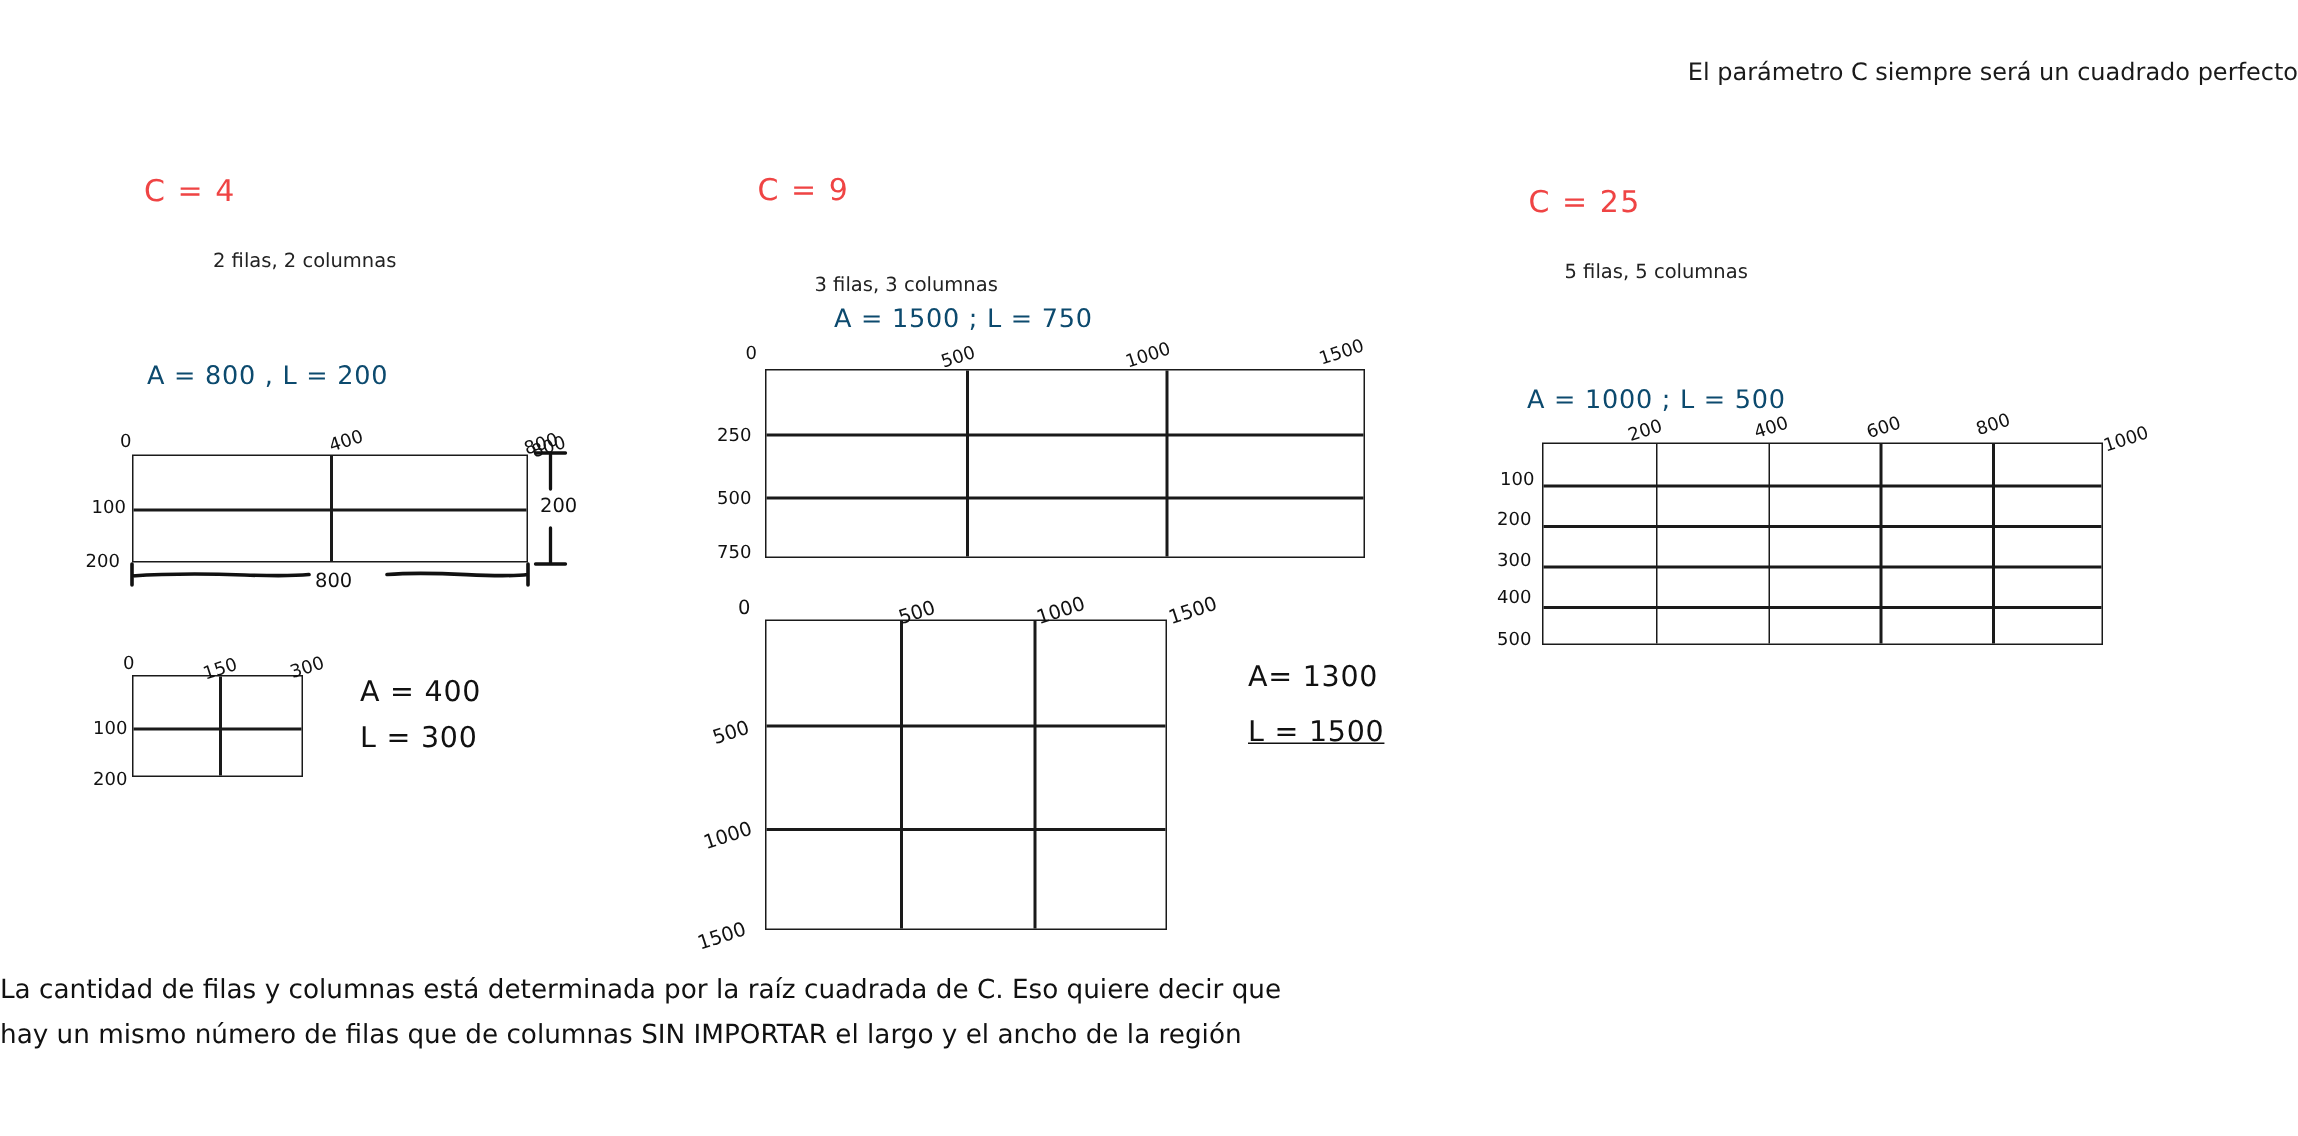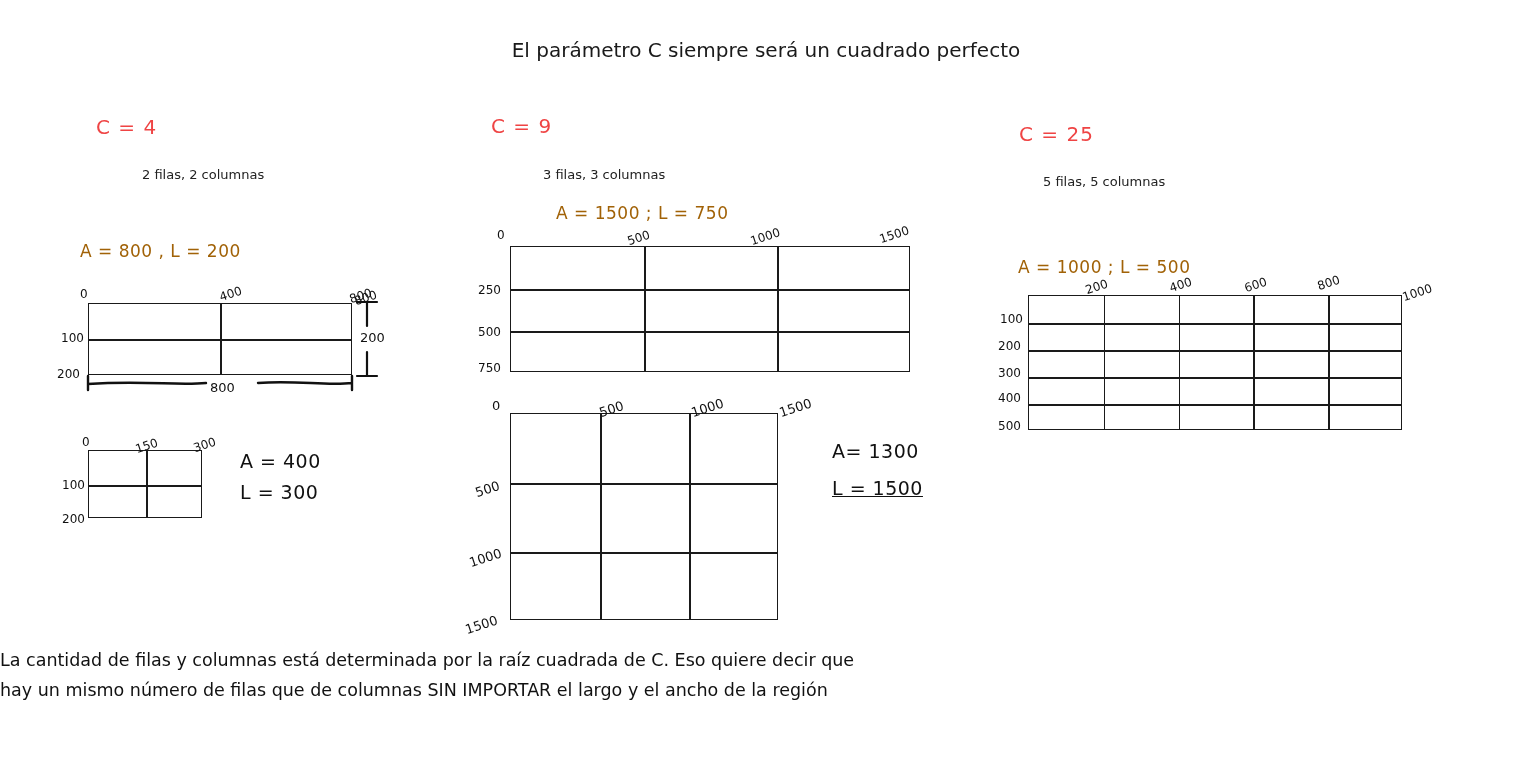--- a/index.html
+++ b/index.html
@@ -14,42 +14,42 @@
     font-family: "DejaVu Sans", sans-serif;
     color: #111111;
     overflow: hidden;
   }
   .abs { position: absolute; }
 
   .title {
     top: 38px;
     left: 0;
     width: 1532px;
-    text-align: center;
-    font-size: 20px;
+    text-align: right;
+    font-size: 16px;
     font-family: "DejaVu Sans", sans-serif;
     color: #1a1a1a;
   }
 
   .case-title {
     font-size: 20px;
     font-family: "DejaVu Sans", sans-serif;
     letter-spacing: 1px;
     color: #ef4444;
   }
   .case-sub {
     font-size: 13px;
     font-family: "DejaVu Sans", sans-serif;
     color: #222;
   }
   .formula {
     font-size: 17px;
     font-family: "DejaVu Sans", sans-serif;
     letter-spacing: 0.5px;
-    color: #a16207;
+    color: #0c4a6e;
   }
   .formula-big {
     font-size: 19px;
     font-family: "DejaVu Sans", sans-serif;
     letter-spacing: 0.5px;
     color: #111;
   }
 
   .tick {
     font-size: 12px;
@@ -86,21 +86,21 @@
 
   svg { overflow: visible; }
 </style>
 </head>
 <body>
 
 <div class="abs title">El parámetro C siempre será un cuadrado perfecto</div>
 
 <div class="abs case-title" style="left:96px; top:115px;">C = 4</div>
 <div class="abs case-sub" style="left:142px; top:167px;">2 filas, 2 columnas</div>
-<div class="abs formula" style="left:80px; top:241px;">A = 800 ,  L = 200</div>
+<div class="abs formula" style="left:98px; top:241px;">A = 800 ,  L = 200</div>
 
 <div class="grid" style="left:88px; top:303px; width:264px; height:72px;">
   <div class="gline-v" style="left:131px;"></div>
   <div class="gline-h" style="top:35px;"></div>
 </div>
 <div class="abs tick" style="left:80px; top:287px;">0</div>
 <div class="abs tick rot" style="left:222px; top:290px;">400</div>
 <div class="abs tick rot" style="left:352px; top:292px;">800</div>
 <div class="abs tick" style="left:61px; top:331px;">100</div>
 <div class="abs tick" style="left:57px; top:367px;">200</div>
@@ -123,22 +123,22 @@
   <div class="gline-h" style="top:34px;"></div>
 </div>
 <div class="abs tick" style="left:82px; top:435px;">0</div>
 <div class="abs tick rot" style="left:138px; top:442px;">150</div>
 <div class="abs tick rot" style="left:196px; top:441px;">300</div>
 <div class="abs tick" style="left:62px; top:478px;">100</div>
 <div class="abs tick" style="left:62px; top:512px;">200</div>
 <div class="abs formula-big" style="left:240px; top:450px;">A = 400</div>
 <div class="abs formula-big" style="left:240px; top:481px;">L = 300</div>
 
-<div class="abs case-title" style="left:491px; top:114px;">C = 9</div>
-<div class="abs case-sub" style="left:543px; top:167px;">3 filas, 3 columnas</div>
+<div class="abs case-title" style="left:505px; top:114px;">C = 9</div>
+<div class="abs case-sub" style="left:543px; top:183px;">3 filas, 3 columnas</div>
 <div class="abs formula" style="left:556px; top:203px;">A = 1500 ;  L = 750</div>
 
 <div class="grid" style="left:510px; top:246px; width:400px; height:126px;">
   <div class="gline-v" style="left:133px;"></div>
   <div class="gline-v" style="left:266px;"></div>
   <div class="gline-h" style="top:42px;"></div>
   <div class="gline-h" style="top:84px;"></div>
 </div>
 <div class="abs tick" style="left:497px; top:228px;">0</div>
 <div class="abs tick rot" style="left:630px; top:234px;">500</div>

